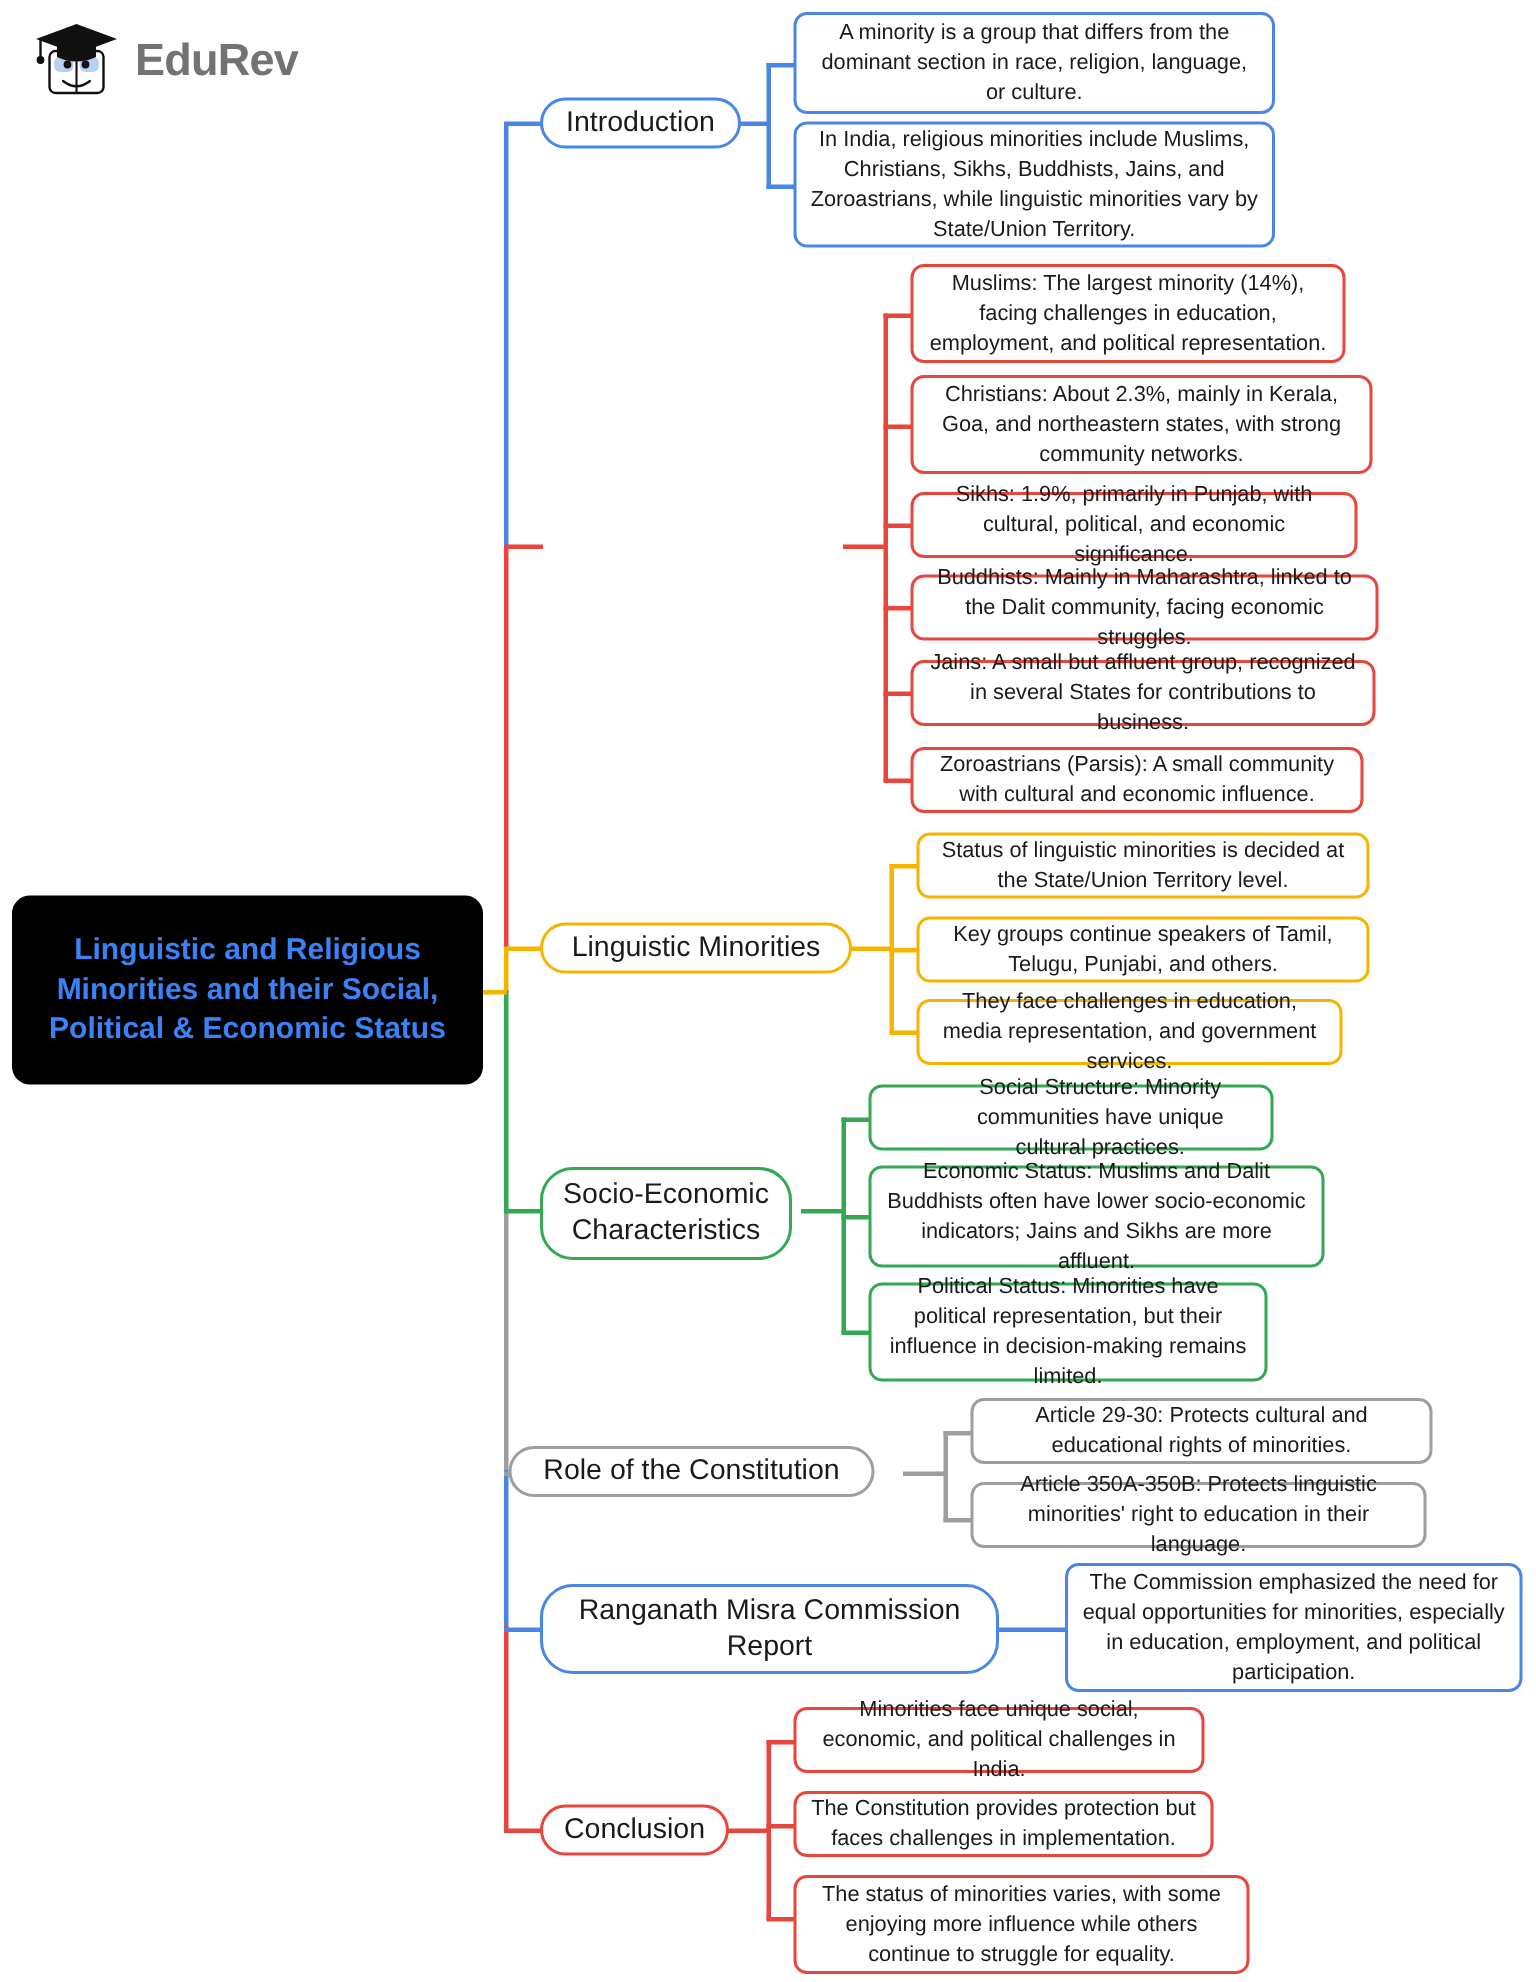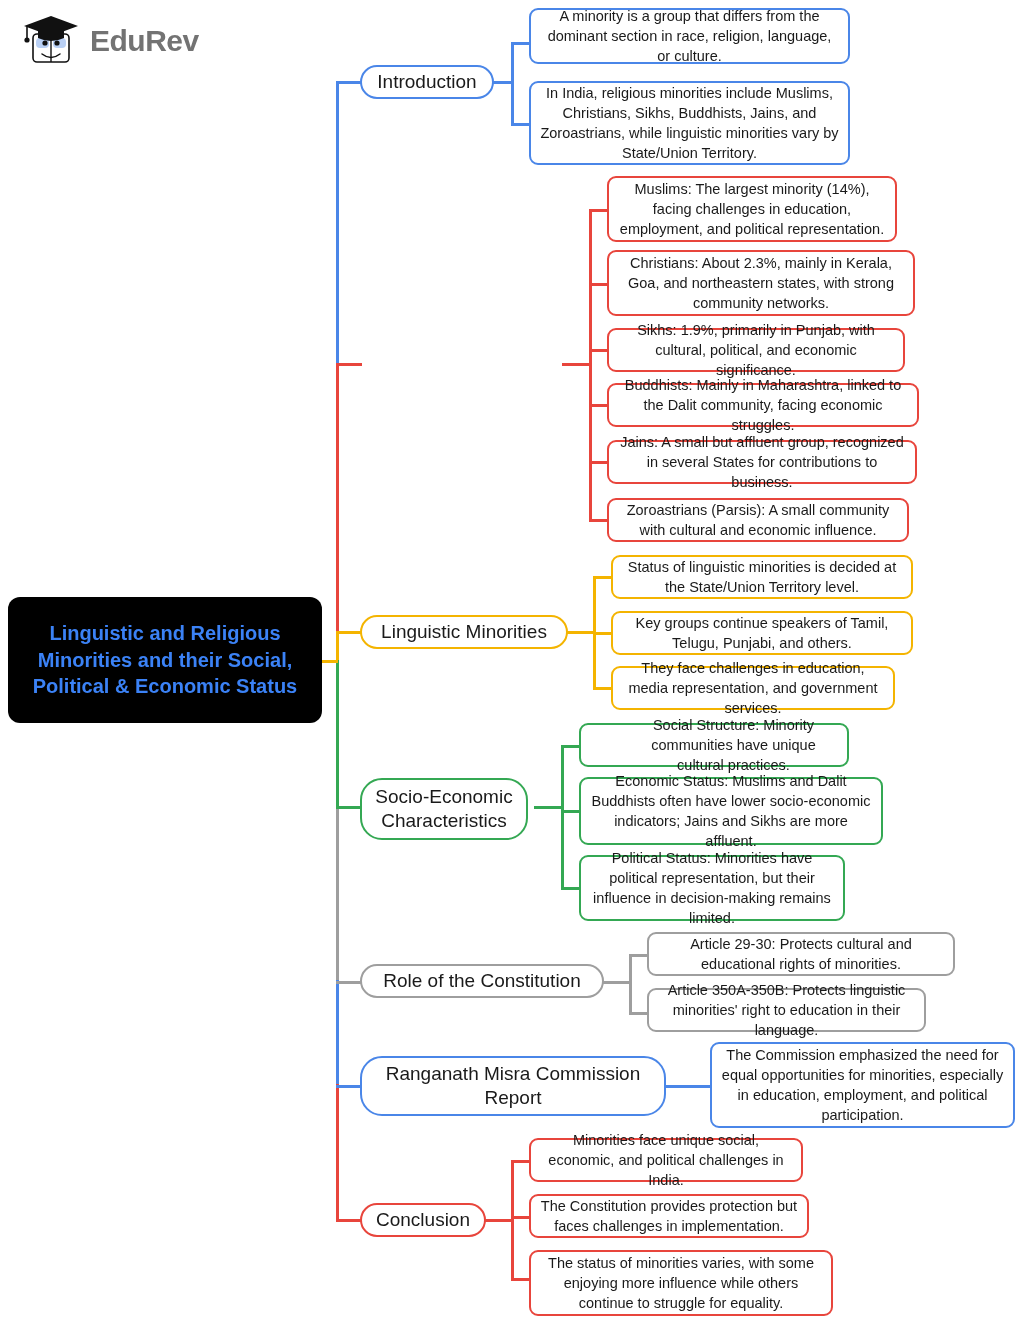--- a/index.html
+++ b/index.html
@@ -92,21 +92,21 @@
   <div class="ln hline" style="left:336px;top:81px;width:26px;background:#4a86e8;"></div>
   <div class="branch" style="left:360px;top:65px;width:134px;height:34px;border-color:#4a86e8;">
     <span>Introduction</span>
   </div>
 
   <div class="ln hline" style="left:492px;top:81px;width:22px;background:#4a86e8;"></div>
   <div class="ln vline" style="left:511px;top:42px;height:84px;background:#4a86e8;"></div>
   <div class="ln hline" style="left:511px;top:42px;width:20px;background:#4a86e8;"></div>
   <div class="ln hline" style="left:511px;top:123px;width:20px;background:#4a86e8;"></div>
 
-  <div class="leaf" style="left:529px;top:8px;width:321px;height:56px;border-color:#4a86e8;">
+  <div class="leaf" style="left:529px;top:8px;width:321px;height:68px;border-color:#4a86e8;">
     <span>A minority is a group that differs from the dominant section in race, religion, language, or culture.</span>
   </div>
   <div class="leaf" style="left:529px;top:81px;width:321px;height:84px;border-color:#4a86e8;">
     <span>In India, religious minorities include Muslims, Christians, Sikhs, Buddhists, Jains, and Zoroastrians, while linguistic minorities vary by State/Union Territory.</span>
   </div>
 
   <div class="ln hline" style="left:336px;top:363px;width:26px;background:#e8453c;"></div>
   <div class="ln hline" style="left:562px;top:363px;width:30px;background:#e8453c;"></div>
   <div class="ln vline" style="left:589px;top:209px;height:312px;background:#e8453c;"></div>
   <div class="ln hline" style="left:589px;top:209px;width:20px;background:#e8453c;"></div>
@@ -169,32 +169,32 @@
     <span>Social Structure: Minority communities have unique cultural practices.</span>
   </div>
   <div class="leaf" style="left:579px;top:777px;width:304px;height:68px;border-color:#34a853;">
     <span>Economic Status: Muslims and Dalit Buddhists often have lower socio-economic indicators; Jains and Sikhs are more affluent.</span>
   </div>
   <div class="leaf" style="left:579px;top:855px;width:266px;height:66px;border-color:#34a853;">
     <span>Political Status: Minorities have political representation, but their influence in decision-making remains limited.</span>
   </div>
 
   <div class="ln hline" style="left:336px;top:981px;width:26px;background:#9e9e9e;"></div>
-  <div class="branch" style="left:360px;top:964px;width:244px;height:34px;border-color:#9e9e9e;">
+  <div class="branch" style="left:339px;top:964px;width:244px;height:34px;border-color:#9e9e9e;">
     <span>Role of the Constitution</span>
   </div>
   <div class="ln hline" style="left:602px;top:981px;width:30px;background:#9e9e9e;"></div>
   <div class="ln vline" style="left:629px;top:954px;height:60px;background:#9e9e9e;"></div>
   <div class="ln hline" style="left:629px;top:954px;width:20px;background:#9e9e9e;"></div>
   <div class="ln hline" style="left:629px;top:1012px;width:20px;background:#9e9e9e;"></div>
 
   <div class="leaf" style="left:647px;top:932px;width:308px;height:44px;border-color:#9e9e9e;">
     <span>Article 29-30: Protects cultural and educational rights of minorities.</span>
   </div>
-  <div class="leaf" style="left:647px;top:988px;width:279px;height:44px;border-color:#9e9e9e;">
+  <div class="leaf" style="left:647px;top:988px;width:304px;height:44px;border-color:#9e9e9e;">
     <span>Article 350A-350B: Protects linguistic minorities' right to education in their language.</span>
   </div>
 
   <div class="ln hline" style="left:336px;top:1085px;width:26px;background:#4a86e8;"></div>
   <div class="branch" style="left:360px;top:1056px;width:306px;height:60px;border-color:#4a86e8;">
     <span>Ranganath Misra Commission Report</span>
   </div>
   <div class="ln hline" style="left:664px;top:1085px;width:48px;background:#4a86e8;"></div>
 
   <div class="leaf" style="left:710px;top:1042px;width:305px;height:86px;border-color:#4a86e8;">

